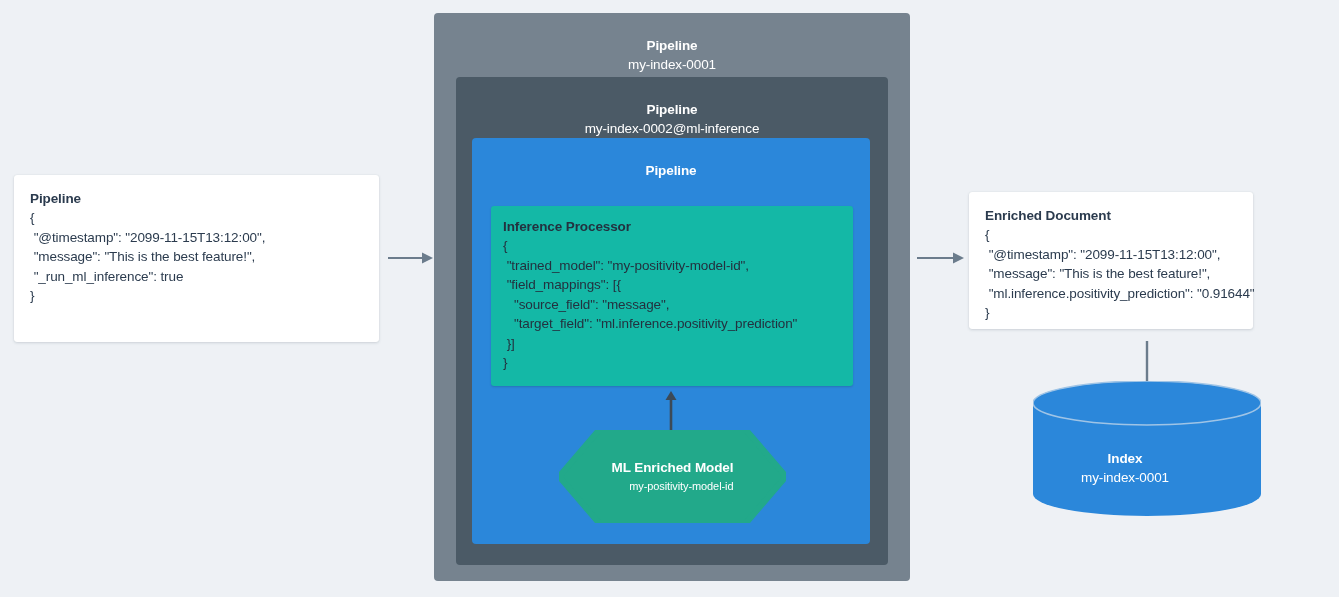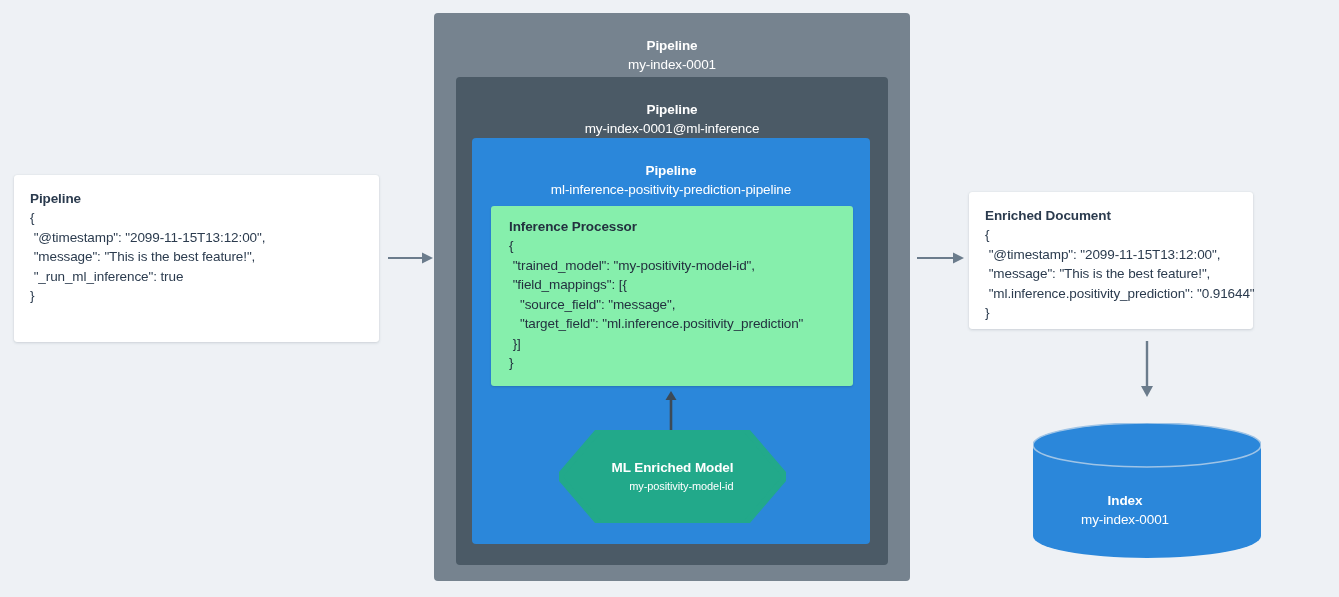--- a/index.html
+++ b/index.html
@@ -66,24 +66,24 @@
   }
   .frame-head .name {
     font-size: 13.5px;
     line-height: 19px;
     letter-spacing: -0.1px;
   }
 
   
   .processor {
     position: absolute;
-    background: #86efac;
+    background: #14b8a6;
     border-radius: 3px;
     box-sizing: border-box;
-    padding: 11px 18px;
+    padding: 11px 12px;
     box-shadow: 0 1px 2px rgba(20,30,40,0.18);
   }
   .proc-title {
     font-weight: bold;
     font-size: 13.5px;
     color: #23313f;
     line-height: 19px;
     letter-spacing: -0.1px;
   }
   .proc-line {
@@ -176,28 +176,27 @@
   <div class="frame frame-outer" style="left:434px; top:13px; width:476px; height:568px;">
     <div class="frame-head">
       <div class="kind">Pipeline</div>
       <div class="name">my-index-0001</div>
     </div>
   </div>
 
   <div class="frame frame-mid" style="left:456px; top:77px; width:432px; height:488px;">
     <div class="frame-head">
       <div class="kind">Pipeline</div>
-      <div class="name">my-index-0001@ml-inference</div>
+      <div class="name">my-index-0002@ml-inference</div>
     </div>
   </div>
 
   <div class="frame frame-inner" style="left:472px; top:138px; width:398px; height:406px;">
     <div class="frame-head">
       <div class="kind">Pipeline</div>
-      <div class="name">ml-inference-positivity-prediction-pipeline</div>
     </div>
   </div>
 
   <div class="processor" style="left:491px; top:206px; width:362px; height:180px;">
     <div class="proc-title">Inference Processor</div>
     <div class="proc-line">{</div>
     <div class="proc-line"> "trained_model": "my-positivity-model-id",</div>
     <div class="proc-line"> "field_mappings": [{</div>
     <div class="proc-line">   "source_field": "message",</div>
     <div class="proc-line">   "target_field": "ml.inference.positivity_prediction"</div>
@@ -238,21 +237,21 @@
     <div class="doc-line">}</div>
   </div>
 
   <div class="arrow" style="left:1137px; top:341px;">
     <svg width="20" height="56" viewBox="0 0 20 56">
       <line x1="10" y1="0" x2="10" y2="46" stroke="#6b7c8c" stroke-width="2.4"></line>
       <polygon points="4,45 10,56 16,45" fill="#6b7c8c"></polygon>
     </svg>
   </div>
 
-  <div class="cylinder" style="left:1033px; top:423px; width:184px; height:135px;">
+  <div class="cylinder" style="left:1033px; top:381px; width:184px; height:135px;">
     <svg width="228" height="135" viewBox="0 0 228 135">
       <path d="M0,22 L0,113 A114,22 0 0 0 228,113 L228,22 Z" fill="#2b87da"></path>
       <ellipse cx="114" cy="22" rx="114" ry="22" fill="#2b87da" stroke="#9fc4e6" stroke-width="1.6"></ellipse>
     </svg>
     <div class="cyl-text" style="top:68px;">
       <div class="kind">Index</div>
       <div class="name">my-index-0001</div>
     </div>
   </div>
 

